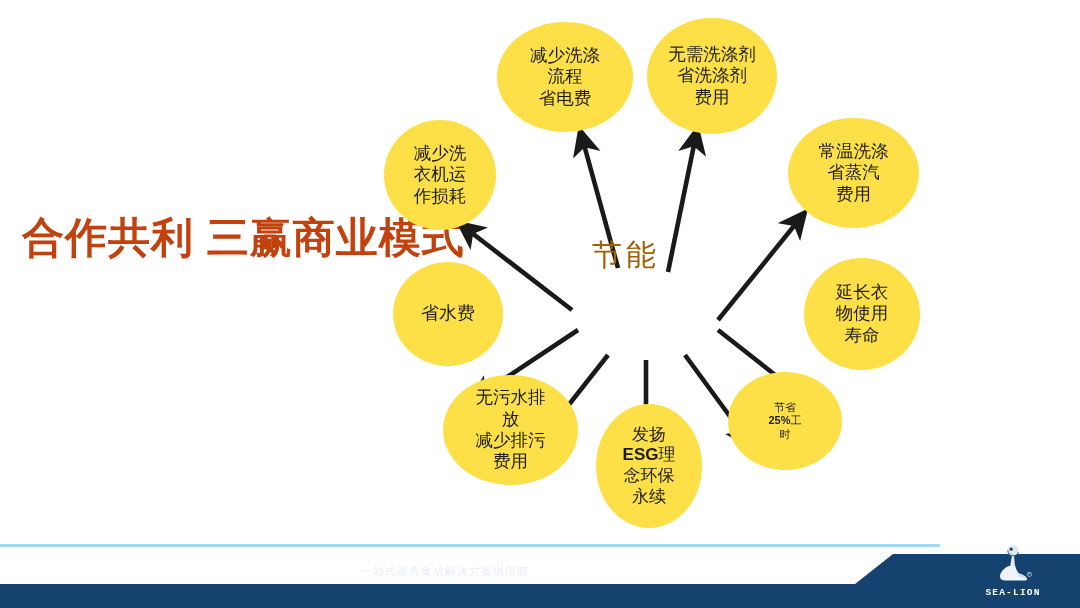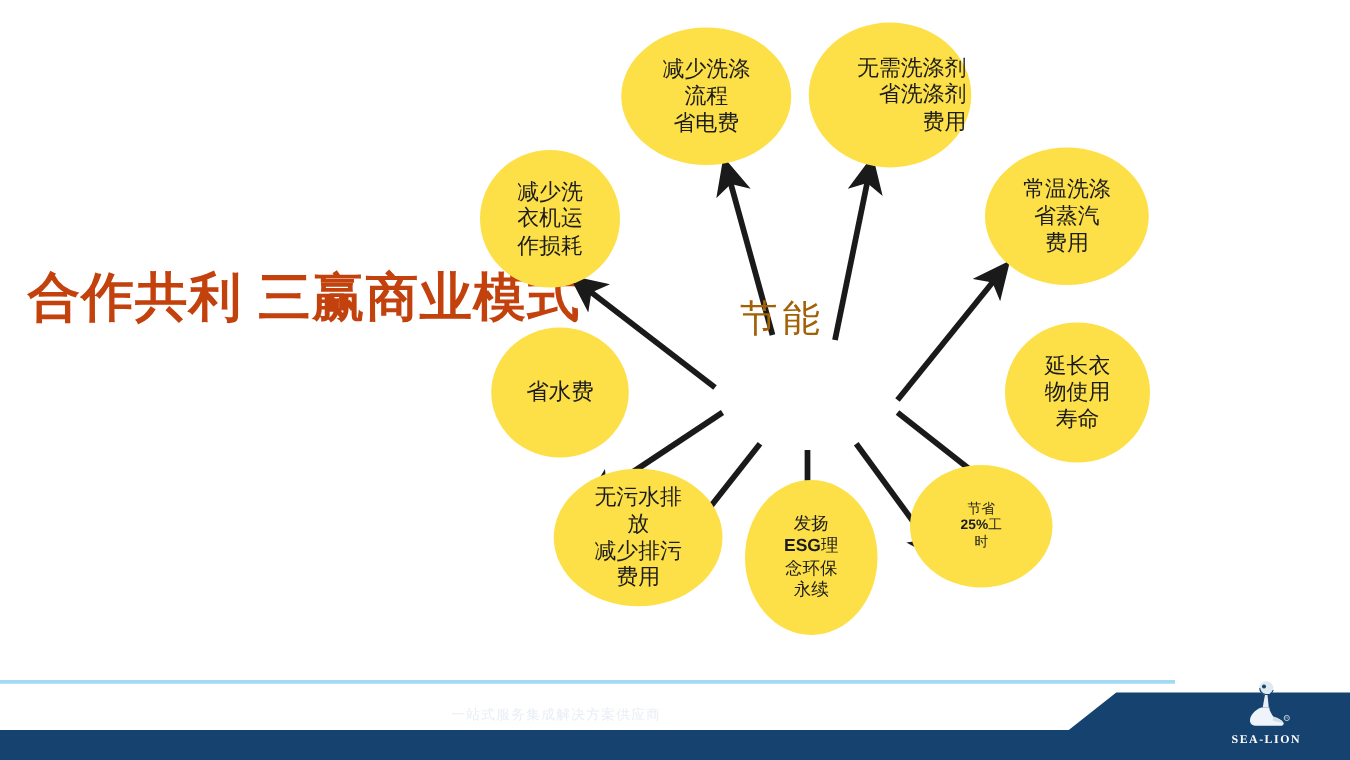--- a/index.html
+++ b/index.html
@@ -105,21 +105,21 @@
     top: 16px;
     width: 86px;
     height: 56px;
     text-align: center;
   }
   .logo-mark { display: block; margin: 0 auto; }
   .logo-word {
     display: block;
     margin-top: 1px;
     color: #ffffff;
-    font-family: Liberation Serif, serif;
+    font-family: Liberation Mono, monospace;
     font-size: 9.5px;
     font-weight: 700;
     letter-spacing: 1.2px;
   }
 </style>
 </head>
 <body>
 
 <div class="slide">
 
@@ -156,21 +156,21 @@
     </svg>
 
     <div class="center-label" style="left:232px; top:235px;">节能</div>
 
     <div class="bubble" style="left:137px; top:22px; width:136px; height:110px; font-size:17.5px;">
       <span class="txt">减少洗涤
 流程
 省电费</span>
     </div>
 
-    <div class="bubble" style="left:287px; top:18px; width:130px; height:116px; font-size:17.5px;text-align:right;">
+    <div class="bubble" style="left:287px; top:18px; width:130px; height:116px; font-size:17.5px;">
       <span class="txt">无需洗涤剂
 省洗涤剂
 费用</span>
     </div>
 
     <div class="bubble" style="left:428px; top:118px; width:131px; height:110px; font-size:17.5px;">
       <span class="txt">常温洗涤
 省蒸汽
 费用</span>
     </div>
@@ -180,21 +180,21 @@
 物使用
 寿命</span>
     </div>
 
     <div class="bubble" style="left:368px; top:372px; width:114px; height:98px; font-size:11px;">
       <span class="txt"><span>节省
 <b>25%</b>工
 时</span></span>
     </div>
 
-    <div class="bubble" style="left:236px; top:384px; width:106px; height:124px; font-size:14px;">
+    <div class="bubble" style="left:236px; top:404px; width:106px; height:124px; font-size:17px;">
       <span class="txt"><span>发扬
 <b>ESG</b>理
 念环保
 永续</span></span>
     </div>
 
     <div class="bubble" style="left:83px; top:375px; width:135px; height:110px; font-size:17.5px;">
       <span class="txt">无污水排
 放
 减少排污

